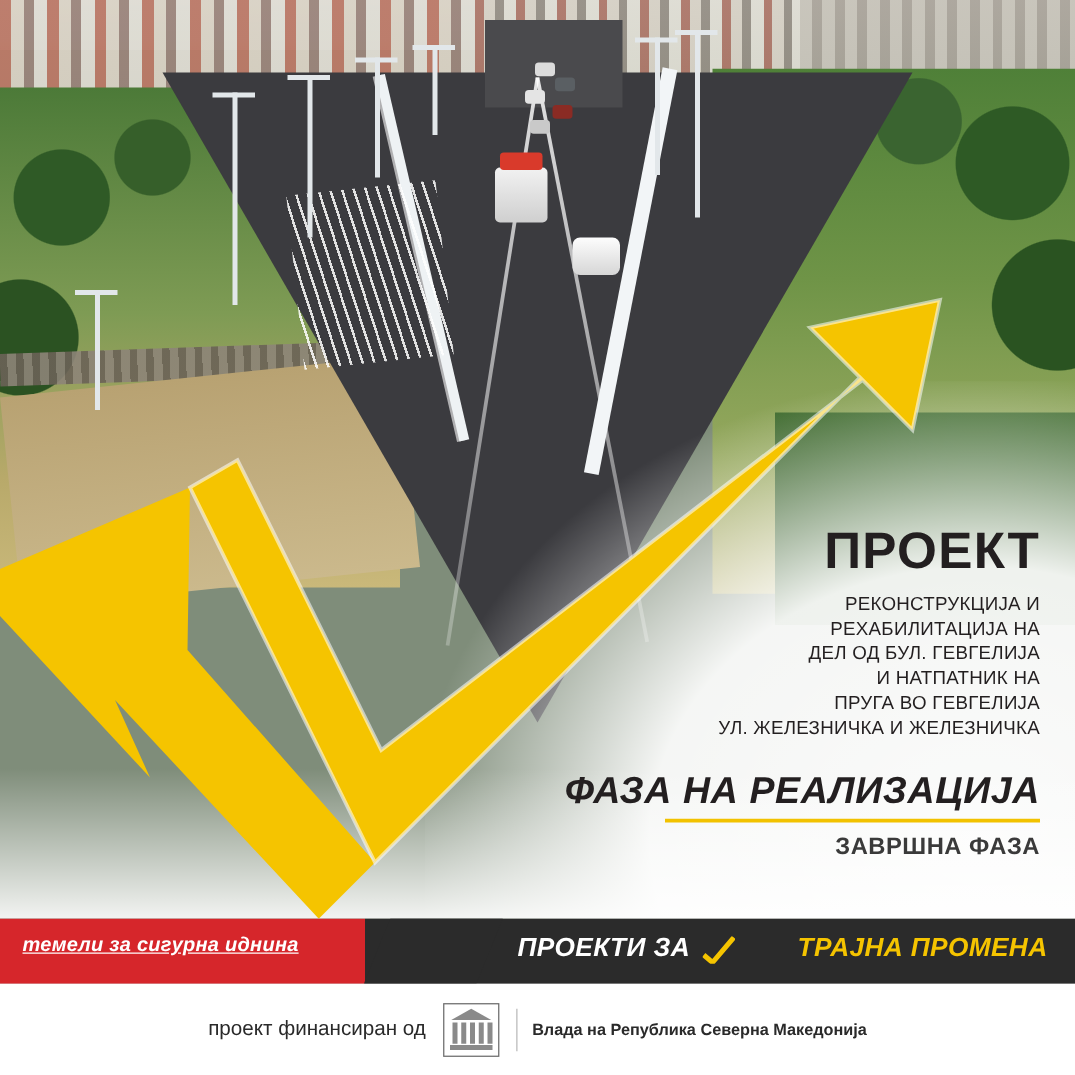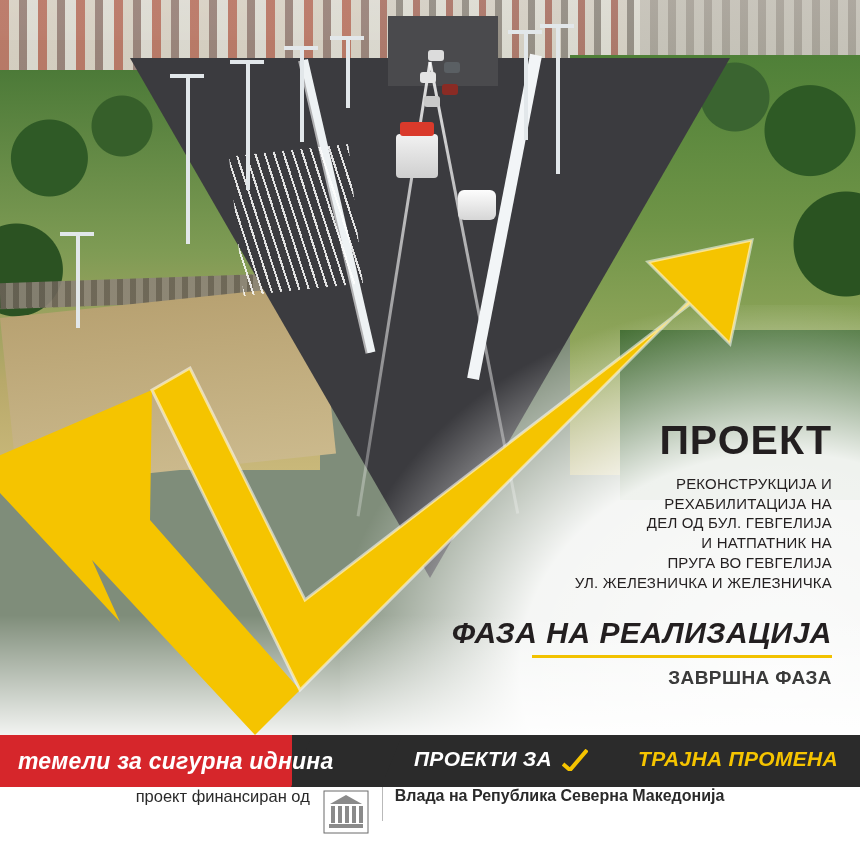--- a/index.html
+++ b/index.html
@@ -203,50 +203,51 @@
     position: absolute; left: 0; top: 735px; width: 860px; height: 52px;
     background: linear-gradient(90deg, #d6262b 0%, #d6262b 34%, #2b2b2b 34%, #2b2b2b 100%);
     overflow: hidden;
   }
   .band-diag {
     position: absolute; left: 300px; top: -10px; width: 90px; height: 80px;
     background: #2b2b2b; transform: skewX(-22deg);
   }
   .band-left {
     position: absolute; left: 18px; top: 13px;
-    color: #ffffff; font-size: 23px; font-weight: bold; font-style: italic;
+    color: #ffffff; font-size: 16px; font-weight: bold; font-style: italic;
     letter-spacing: .2px;
+    text-decoration: underline;
   }
   .band-right {
     position: absolute; right: 22px; top: 12px;
     font-size: 21px; font-weight: bold; font-style: italic; letter-spacing: .3px;
     color: #ffffff;
     display: flex; align-items: flex-end; gap: 10px;
   }
   .band-right .yellow { color: #f5c400; margin-left: 40px; }
   .band-tick { width: 26px; height: 22px; }
 
   
   .footer {
     position: absolute; left: 0; top: 787px; width: 860px; height: 73px;
     background: #ffffff;
-    display: flex; justify-content: center;
+    display: flex; align-items: center; justify-content: center;
     gap: 12px;
   }
   .footer-text {
     font-size: 16.5px; color: #2a2a2a;
   }
   .crest {
     width: 48px; height: 50px;
   }
   .crest-div {
     width: 1px; height: 34px; background: #b9b9b9;
   }
   .footer-gov {
-    font-size: 16px; color: #2a2a2a; font-weight: bold;
+    font-size: 13px; color: #2a2a2a; font-weight: bold;
   }
 </style>
 </head>
 <body>
 
 <div class="poster">
 
   <div class="photo">
     <div class="sky"></div>
     <div class="town"></div>

